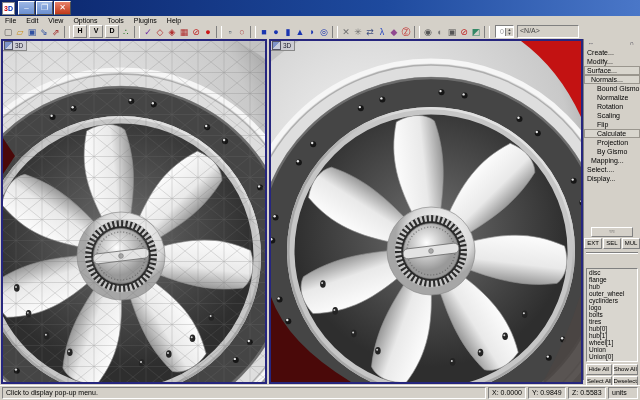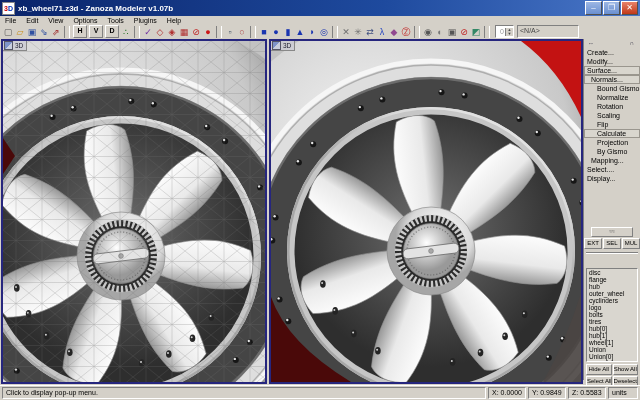--- a/index.html
+++ b/index.html
@@ -74,21 +74,20 @@
   #smsg{flex:1;}
   .coord{width:30px;} #sunits{width:22px;}
 </style>
 </head>
 <body>
 
 <div id="app">
 
   <div id="titlebar">
     <div id="appicon">3<b>D</b></div>
-    <div id="wtitle">xb_wheel71.z3d - Zanoza Modeler v1.07b</div>
     <div id="winbtns" style="display: flex;">
         <div class="winbtn">–</div>
         <div class="winbtn">❐</div>
         <div class="winbtn close">✕</div>
       </div>
   </div>
 
   <div id="menubar">
       <span class="menu-item">File</span>
       <span class="menu-item">Edit</span>

